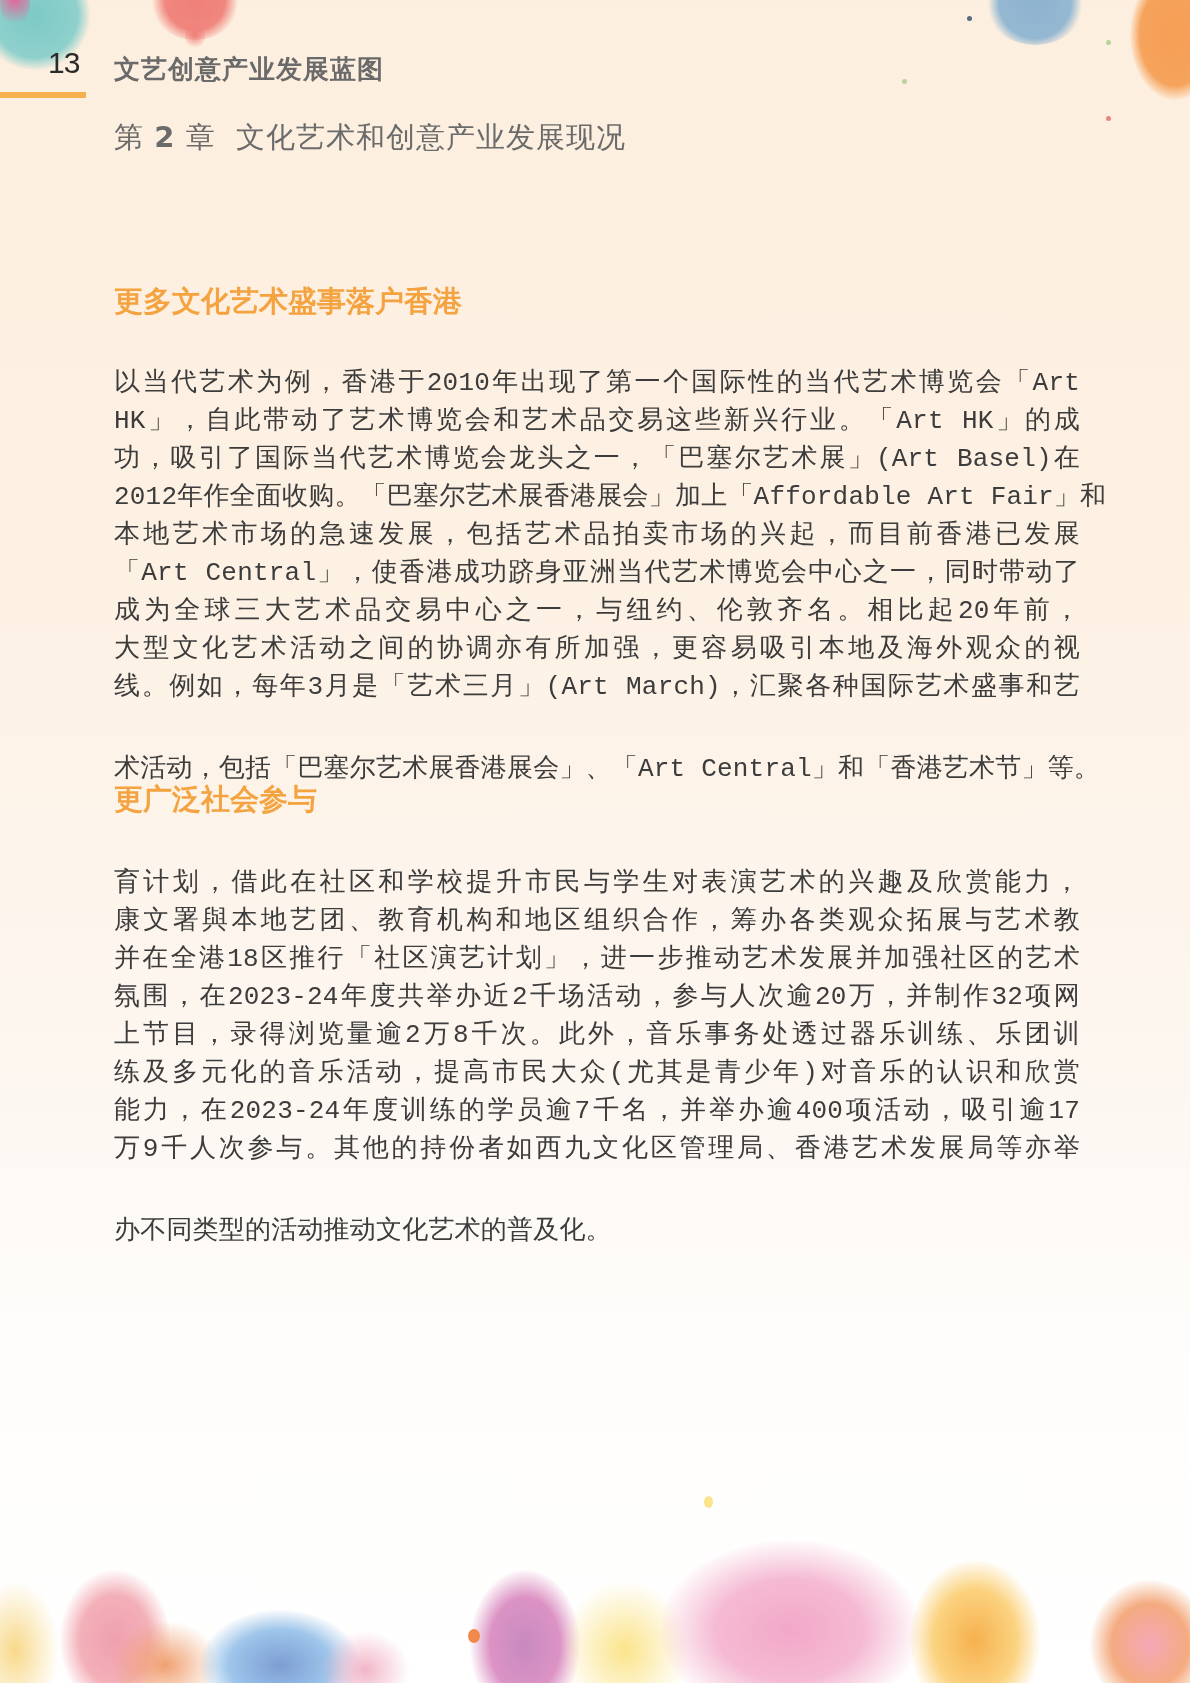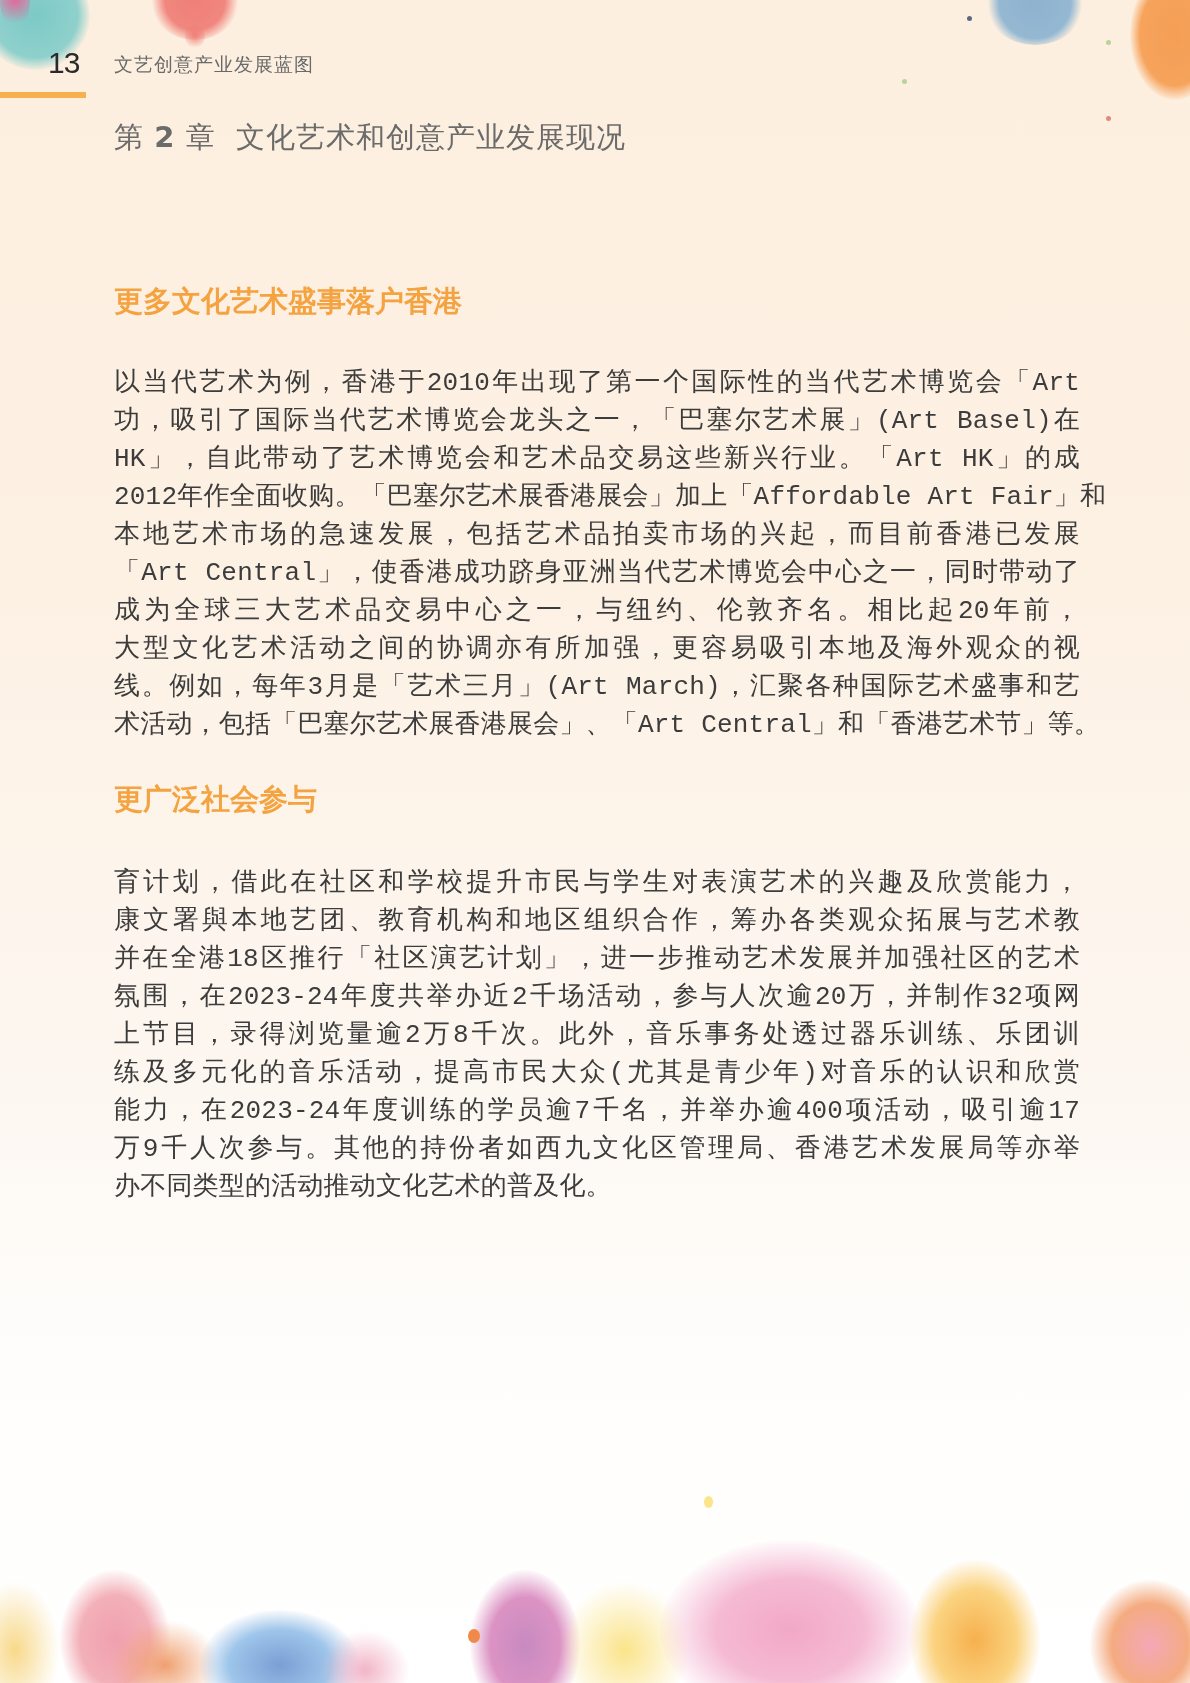--- a/index.html
+++ b/index.html
@@ -32,24 +32,25 @@
       top: 2px;
       font-family: "Liberation Sans", sans-serif;
       font-size: 30px;
       color: #2a2a2a;
       letter-spacing: -1px;
     }
     .book-title {
       position: absolute;
       left: 114px;
       top: 8px;
-      font-size: 19px;
+      font-size: 26px;
       color: #6a6a6a;
       letter-spacing: 1px;
       white-space: nowrap;
+      font-weight: bold;
     }
     .header-rule {
       position: absolute;
       left: 0;
       top: 92px;
       width: 86px;
       height: 6px;
       background: #f6b04e;
     }
     .chapter-title {
@@ -84,20 +85,21 @@
       font-family: Liberation Mono, monospace;
     }
     .para .line {
       display: block;
       white-space: nowrap;
       text-align: justify;
       text-align-last: justify;
     }
     .para .line.last {
       text-align-last: left;
+      margin-top: 44px;
     }
   </style>
 </head>
 <body>
 
 <div class="splash" style="left:-20px;top:-40px;width:110px;height:110px;background:radial-gradient(circle,#7cc9c6 0%,#8fd0cc 55%,rgba(143,208,204,0) 72%);"></div>
 <div class="splash" style="left:0px;top:-30px;width:30px;height:60px;background:radial-gradient(circle,#e2679a 0%,rgba(226,103,154,0) 70%);"></div>
 <div class="splash" style="left:150px;top:-40px;width:90px;height:80px;background:radial-gradient(circle,#ef7f78 0%,#f0877f 50%,rgba(240,135,127,0) 72%);"></div>
 <div class="splash" style="left:185px;top:20px;width:20px;height:30px;background:radial-gradient(circle,#ef7f78 0%,rgba(239,127,120,0) 72%);"></div>
 <div class="splash" style="left:985px;top:-40px;width:100px;height:85px;background:radial-gradient(circle,#8eb3cf 0%,#95b8d2 55%,rgba(149,184,210,0) 72%);"></div>
@@ -129,22 +131,22 @@
 <div class="chapter-title">
   <span>第</span>
   <span class="num">2</span>
   <span>章</span>&nbsp;
   <span>文化艺术和创意产业发展现况</span>
 </div>
 
 <div class="section-heading" style="top:282px;">更多文化艺术盛事落户香港</div>
 <div class="para" style="top:364px;">
   <span class="line">以当代艺术为例，香港于2010年出现了第一个国际性的当代艺术博览会「Art</span>
+  <span class="line">HK」，自此带动了艺术博览会和艺术品交易这些新兴行业。「Art HK」的成</span>
   <span class="line">功，吸引了国际当代艺术博览会龙头之一，「巴塞尔艺术展」(Art Basel)在</span>
-  <span class="line">HK」，自此带动了艺术博览会和艺术品交易这些新兴行业。「Art HK」的成</span>
   <span class="line">2012年作全面收购。「巴塞尔艺术展香港展会」加上「Affordable Art Fair」和</span>
   <span class="line">本地艺术市场的急速发展，包括艺术品拍卖市场的兴起，而目前香港已发展</span>
   <span class="line">「Art Central」，使香港成功跻身亚洲当代艺术博览会中心之一，同时带动了</span>
   <span class="line">成为全球三大艺术品交易中心之一，与纽约、伦敦齐名。相比起20年前，</span>
   <span class="line">大型文化艺术活动之间的协调亦有所加强，更容易吸引本地及海外观众的视</span>
   <span class="line">线。例如，每年3月是「艺术三月」(Art March)，汇聚各种国际艺术盛事和艺</span>
   <span class="line last">术活动，包括「巴塞尔艺术展香港展会」、「Art Central」和「香港艺术节」等。</span>
 </div>
 
 <div class="section-heading" style="top:780px;">更广泛社会参与</div>

